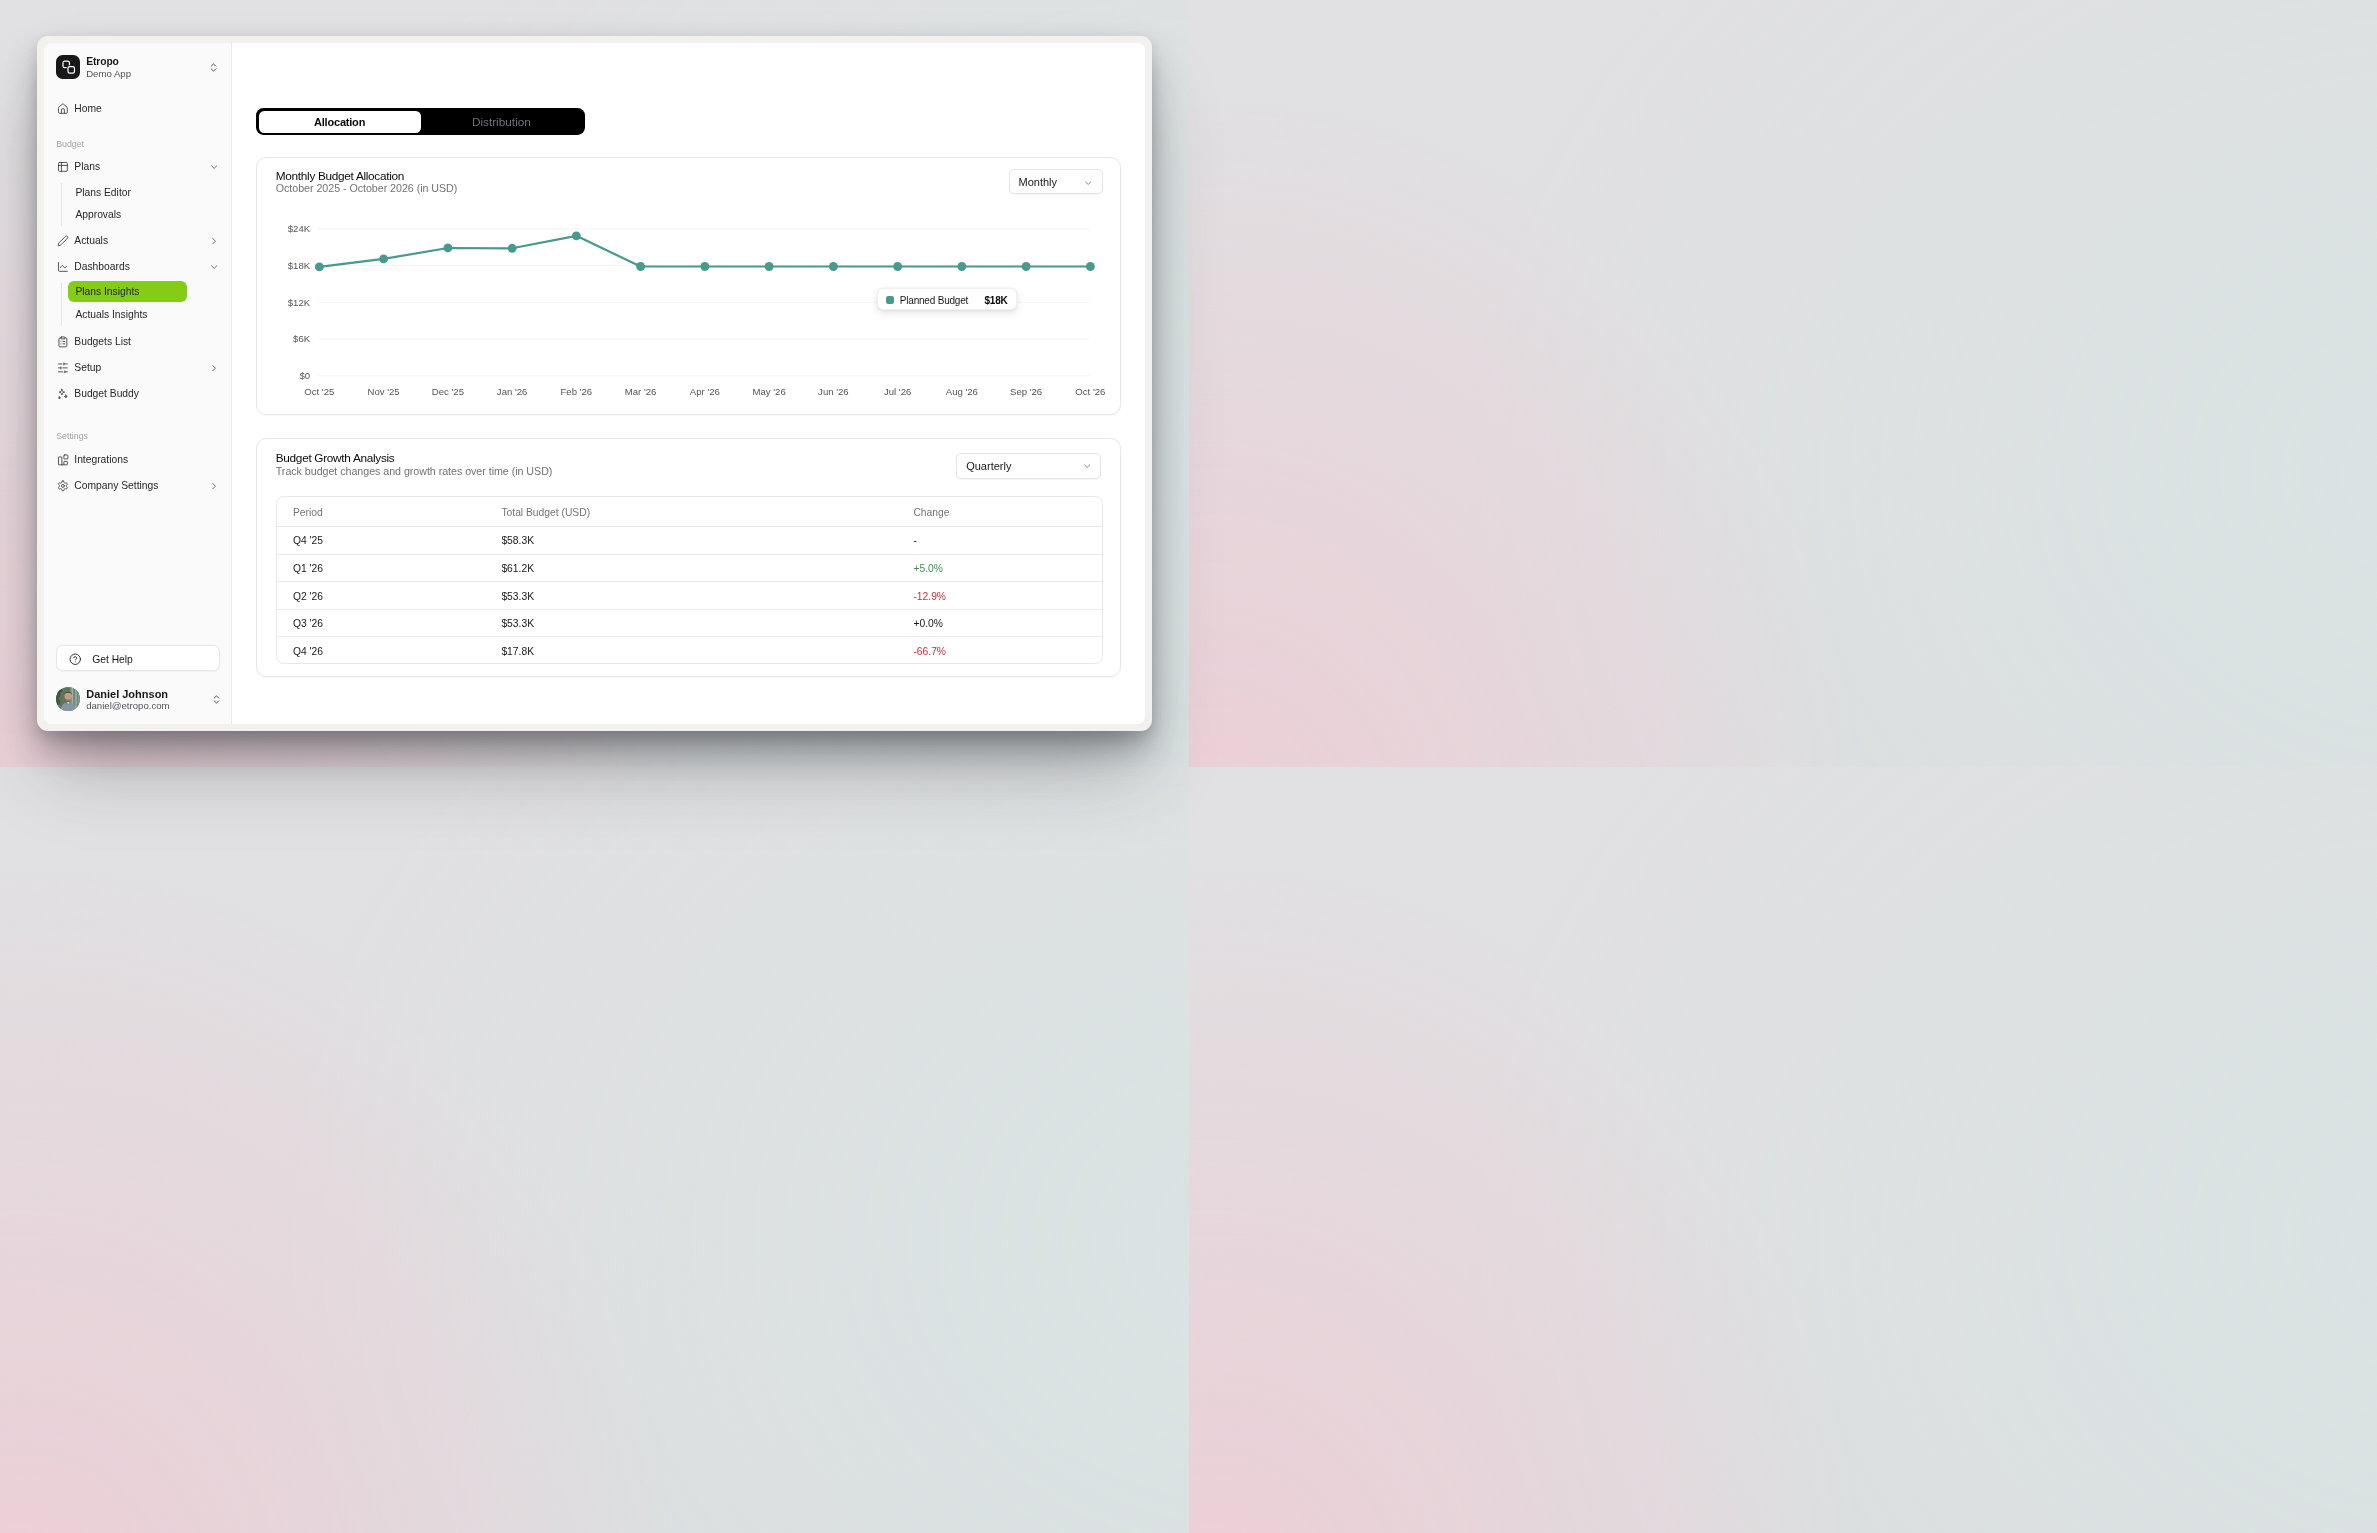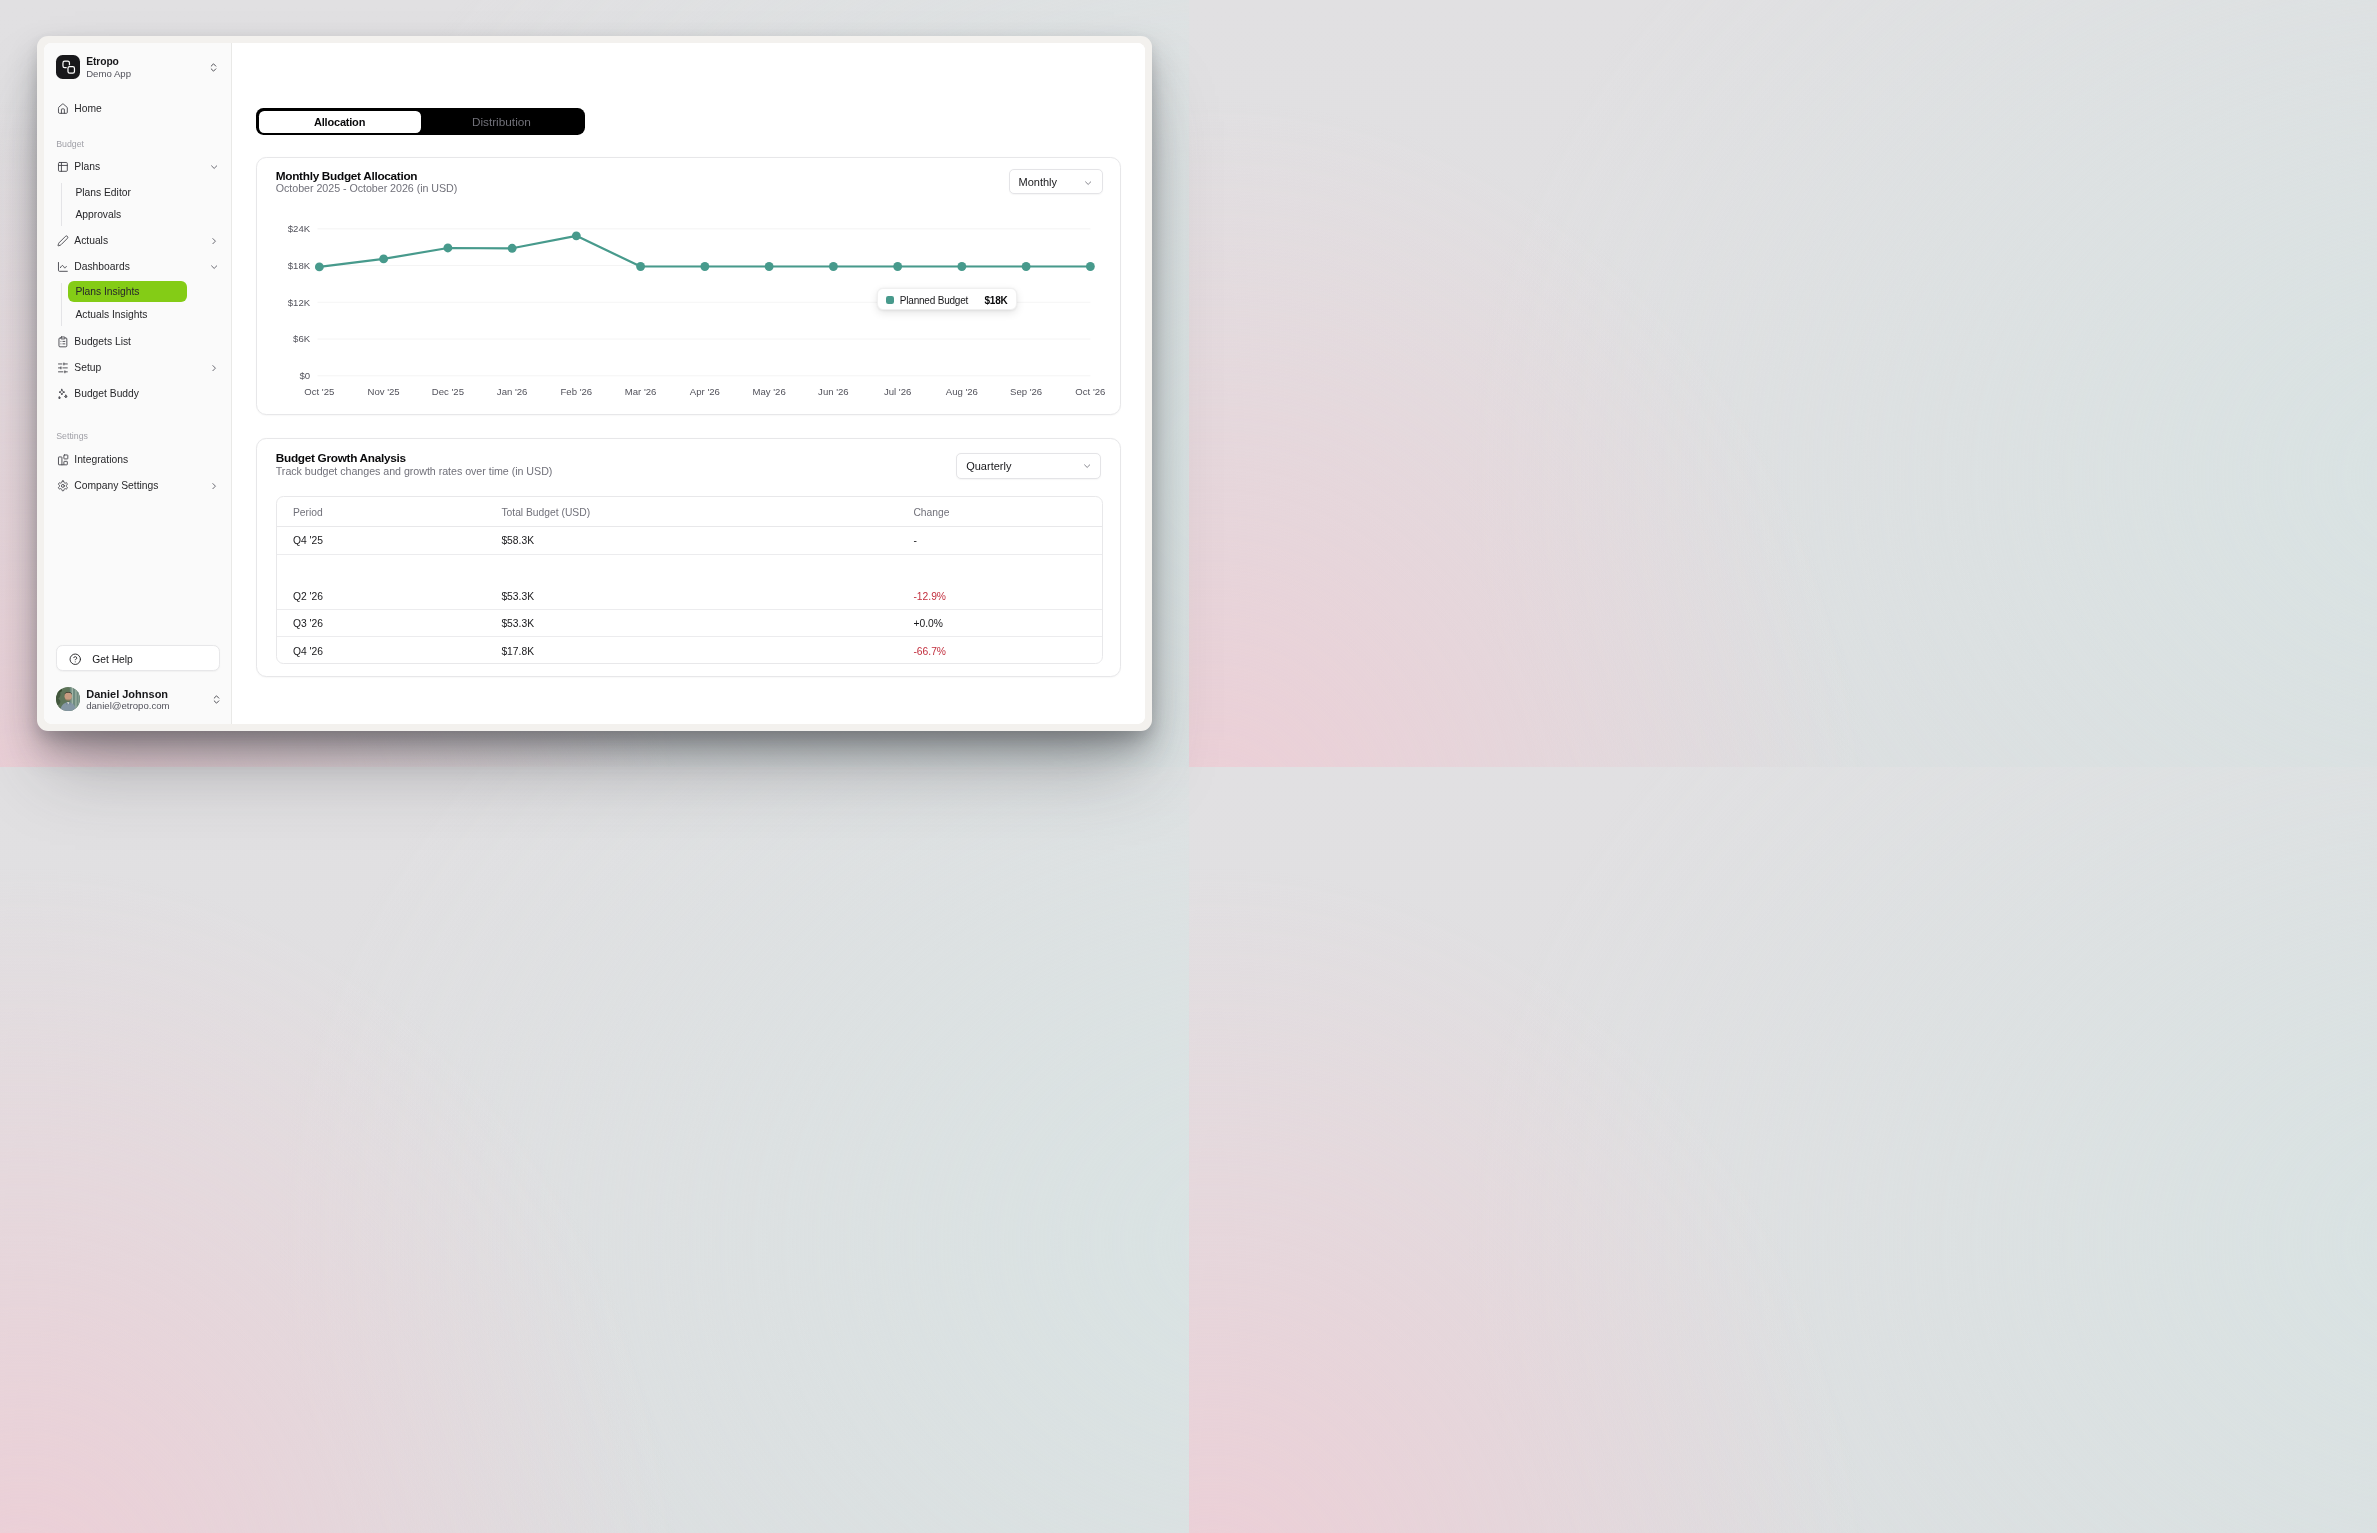--- a/index.html
+++ b/index.html
@@ -64,21 +64,21 @@
   .kebab i { position:absolute; left:0.7px; width:1.9px; height:1.9px; border-radius:50%; background:#18181b; }
   
   .tabs { position:absolute; left:23px; top:65px; width:329px; height:26.5px; background:#000000; border-radius:7.4px; }
   .tab { position:absolute; top:2.2px; height:22px; border-radius:5.2px; text-align:center; font-size:11.8px; line-height:22px; }
   .tab.on { left:2.2px; width:162px; background:#fff; font-weight:700; font-size:11px; letter-spacing:-0.2px; color:#09090b; box-shadow:0 0.7px 2.2px rgba(0,0,0,0.08); }
   .tab.off { left:164px; width:162px; color:#717179; }
   
   .card { position:absolute; left:23px; width:865px; background:#fff; border:0.7px solid #e7e7e9; border-radius:10.3px; box-shadow:0 0.7px 1.5px rgba(0,0,0,0.03); }
   .card1 { top:114px; height:258px; }
   .card2 { top:395px; height:239px; }
-  .ctitle { position:absolute; left:18.4px; font-size:11.8px; font-weight:700; color:#09090b; letter-spacing:-0.3px; }
+  .ctitle { position:absolute; left:18.4px; font-size:11.8px; font-weight:400; color:#09090b; letter-spacing:-0.3px; }
   .csub { position:absolute; left:18.4px; font-size:10.7px; letter-spacing:-0.04px; color:#71717a; }
   .select { position:absolute; background:#fff; border:0.7px solid #e4e4e7; border-radius:5px; box-shadow:0 0.7px 1.5px rgba(0,0,0,0.04); }
   .select span { position:absolute; left:8.8px; top:5.9px; font-size:11px; color:#18181b; }
   .select svg { position:absolute; right:8px; top:7.4px; color:#71717a; }
   
   .tip { position:absolute; left:620px; top:130px; width:140px; height:22px; background:#fff; border:0.7px solid #f0f0f0; border-radius:5.9px;
          box-shadow:0 2.9px 8.8px rgba(0,0,0,0.10), 0 0.7px 2.2px rgba(0,0,0,0.06); }
   .tip .sq { position:absolute; left:7.4px; top:7px; width:8px; height:8px; border-radius:2.2px; background:#479a8c; }
   .tip .tl { position:absolute; left:21.4px; top:5.5px; font-size:10px; letter-spacing:-0.2px; color:#18181b; }
   .tip .tv { position:absolute; right:8.8px; top:5.5px; font-size:10px; letter-spacing:-0.2px; font-weight:700; color:#09090b; }
@@ -353,20 +353,25 @@
           <div class="trow thead">
               <span class="c1">Period</span>
               <span class="c2">Total Budget (USD)</span>
               <span class="c3">Change</span>
             </div>
           <div class="trow tbody" style="top:29.5px; height:28px; border-bottom:0.7px solid #ececee;">
               <span class="c1">Q4 '25</span>
               <span class="c2">$58.3K</span>
               <span class="c3">-</span>
             </div>
+          <div class="trow tbody" style="top:58px; height:27px; border-bottom:0.7px solid #ececee;">
+              <span class="c1">Q1 '26</span>
+              <span class="c2">$61.2K</span>
+              <span class="c3 pos">+5.0%</span>
+            </div>
           <div class="trow tbody" style="top:85px; height:28px; border-bottom:0.7px solid #ececee;">
               <span class="c1">Q2 '26</span>
               <span class="c2">$53.3K</span>
               <span class="c3 neg">-12.9%</span>
             </div>
           <div class="trow tbody" style="top:113px; height:27px; border-bottom:0.7px solid #ececee;">
               <span class="c1">Q3 '26</span>
               <span class="c2">$53.3K</span>
               <span class="c3">+0.0%</span>
             </div>

